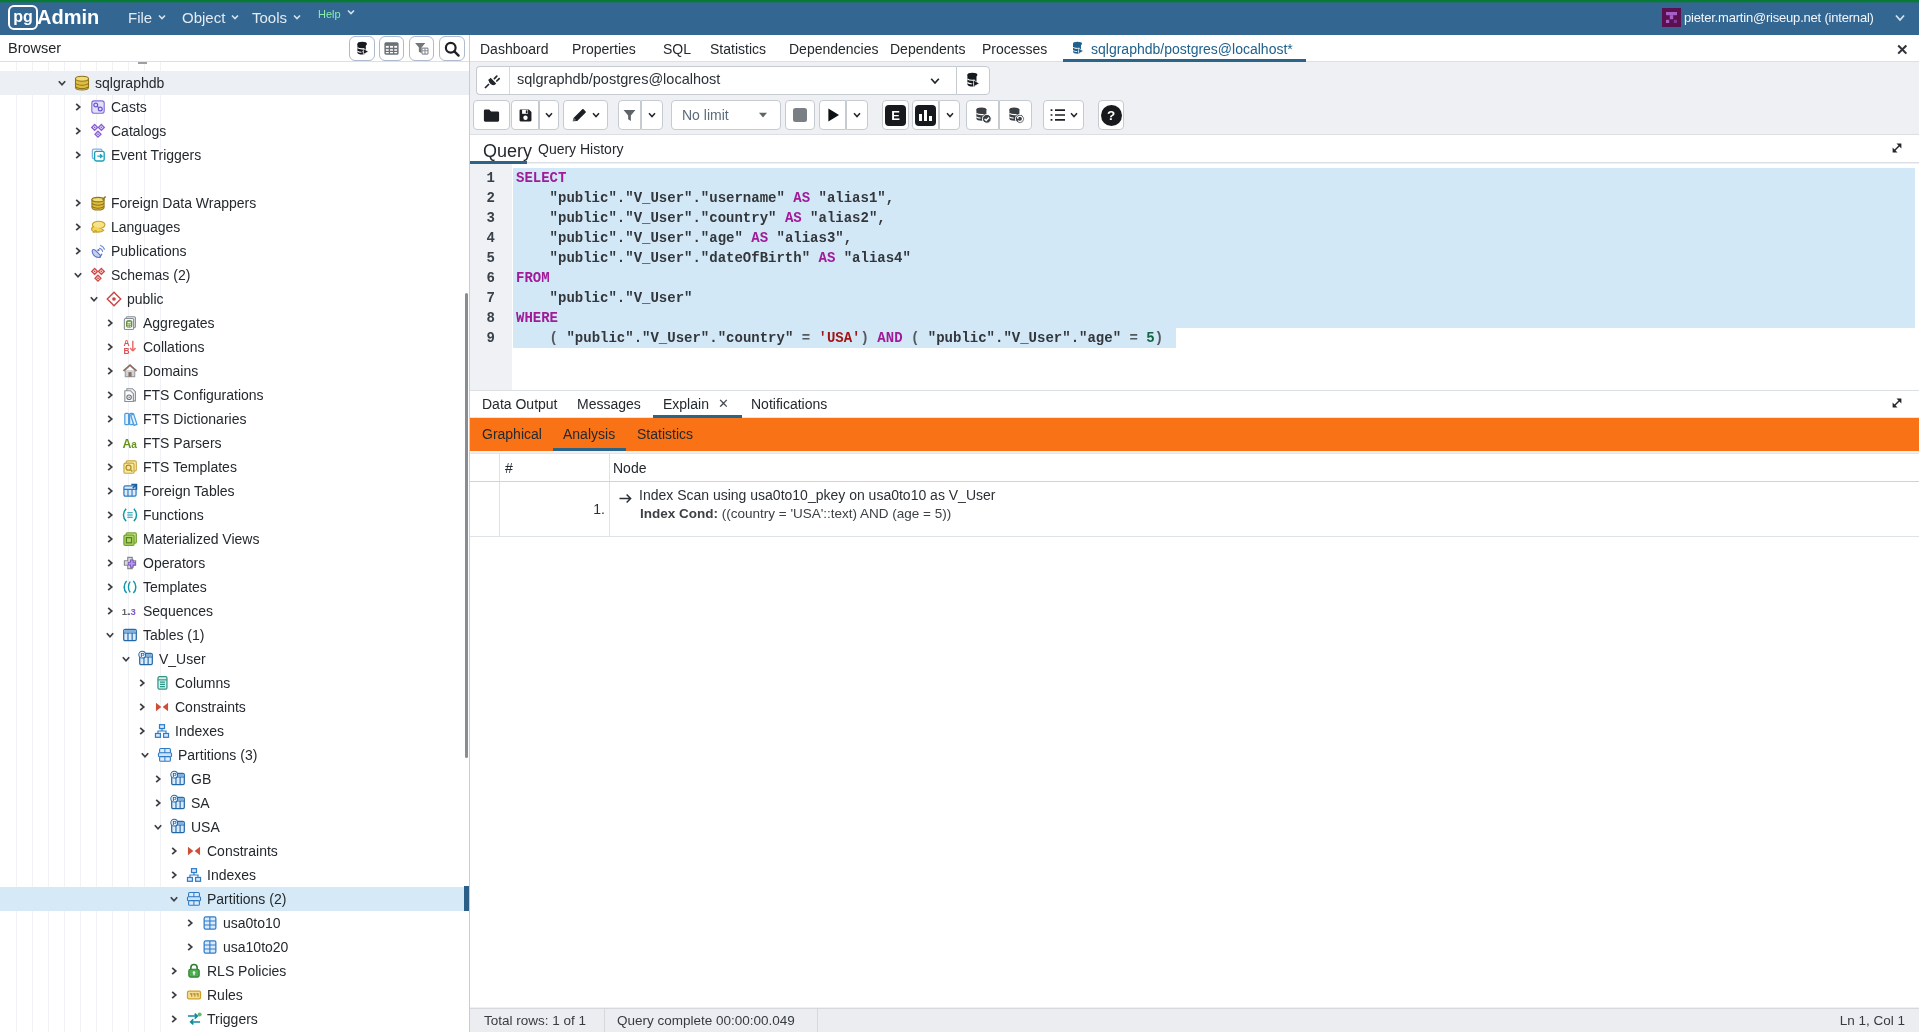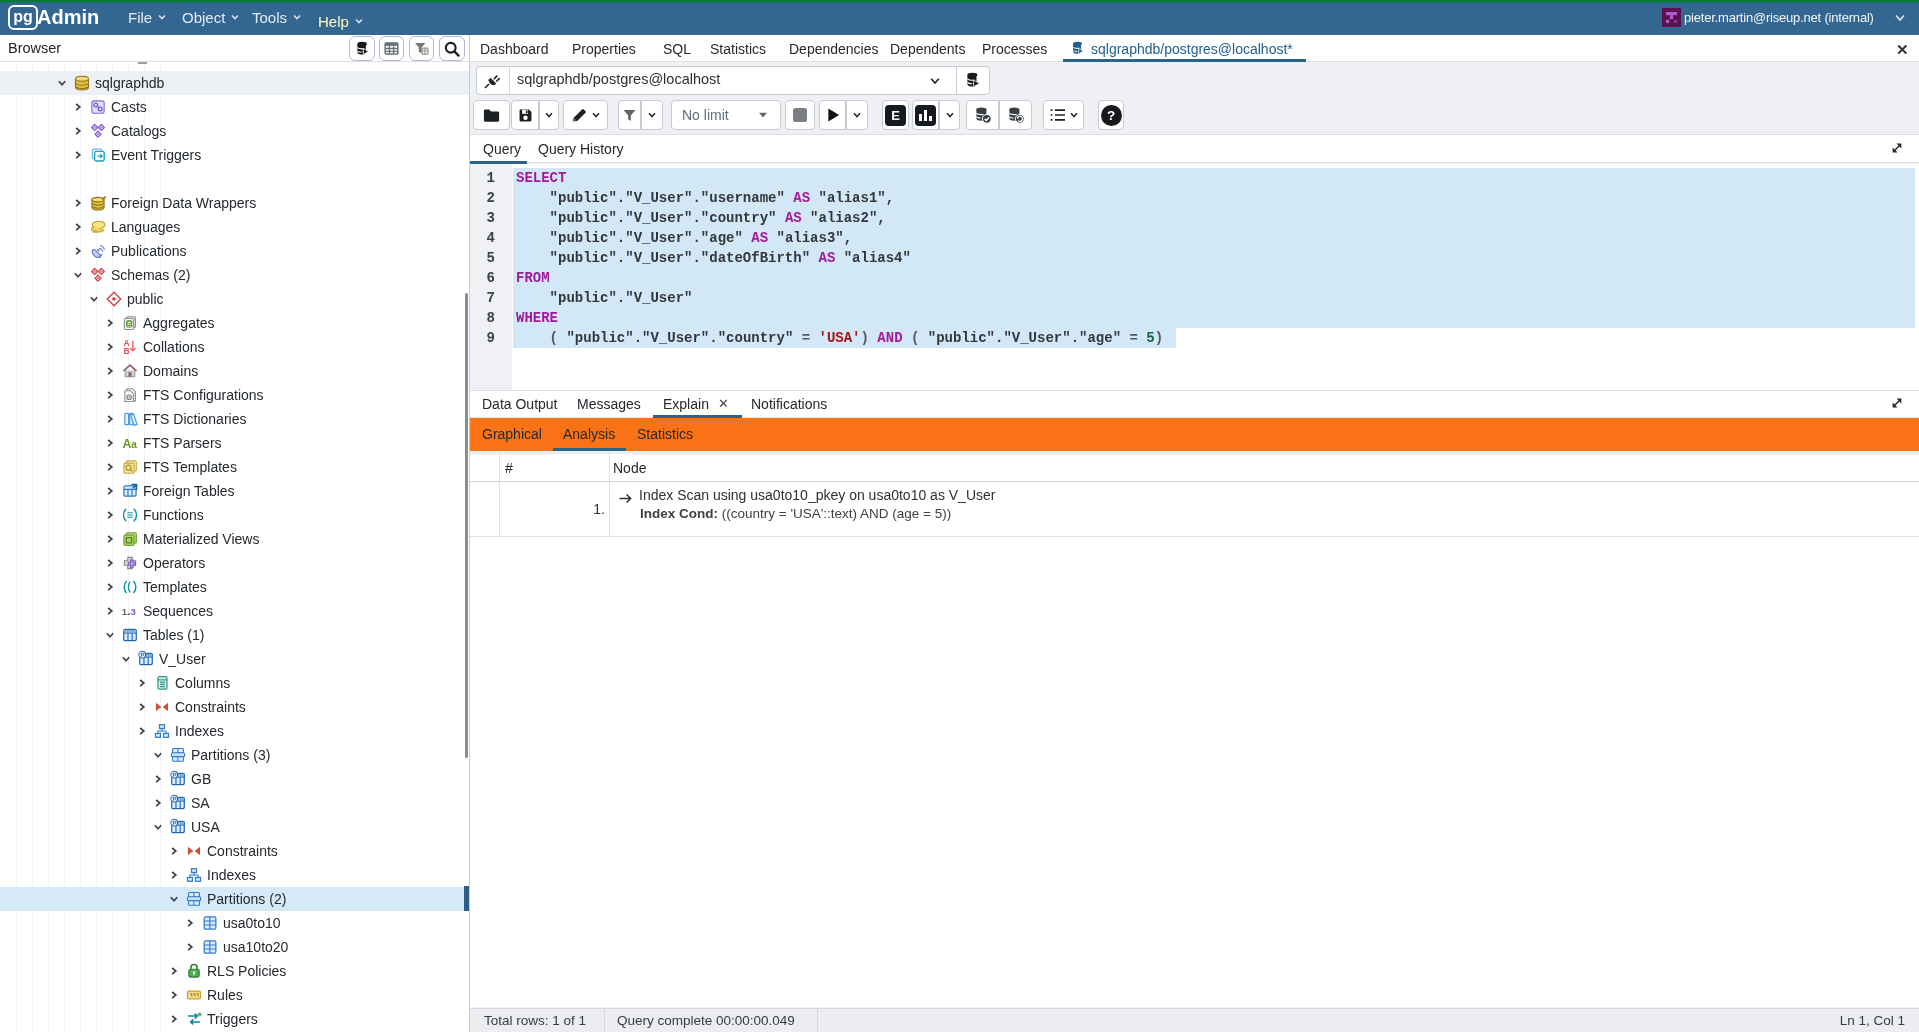--- a/index.html
+++ b/index.html
@@ -14,21 +14,21 @@
 <div class="abs" style="left:37px;top:4px;color:#fff;font-weight:bold;font-size:20px;line-height:27px">Admin</div>
 <div class="abs" style="left:128px;top:8px;color:#e3ebf2;font-size:15px;line-height:19px">File<svg width="10" height="10" viewBox="0 0 10 10" style="display:inline-block;vertical-align:1px;margin-left:5px">
         <path d="M2 3.5 5 6.5 8 3.5" fill="none" stroke="#d7e2ec" stroke-width="1.6"></path>
       </svg></div>
 <div class="abs" style="left:182px;top:8px;color:#e3ebf2;font-size:15px;line-height:19px">Object<svg width="10" height="10" viewBox="0 0 10 10" style="display:inline-block;vertical-align:1px;margin-left:5px">
         <path d="M2 3.5 5 6.5 8 3.5" fill="none" stroke="#d7e2ec" stroke-width="1.6"></path>
       </svg></div>
 <div class="abs" style="left:252px;top:8px;color:#e3ebf2;font-size:15px;line-height:19px">Tools<svg width="10" height="10" viewBox="0 0 10 10" style="display:inline-block;vertical-align:1px;margin-left:5px">
         <path d="M2 3.5 5 6.5 8 3.5" fill="none" stroke="#d7e2ec" stroke-width="1.6"></path>
       </svg></div>
-<div class="abs" style="left:318px;top:12px;color:#fef9c3;font-size:15px;line-height:19px">Help<svg width="10" height="10" viewBox="0 0 10 10" style="display:inline-block;vertical-align:1px;margin-left:5px">
+<div class="abs" style="left:318px;top:5px;color:#86efac;font-size:11px;line-height:19px">Help<svg width="10" height="10" viewBox="0 0 10 10" style="display:inline-block;vertical-align:1px;margin-left:5px">
         <path d="M2 3.5 5 6.5 8 3.5" fill="none" stroke="#d7e2ec" stroke-width="1.6"></path>
       </svg></div>
 <div class="abs" style="left:1662px;top:8px;width:19px;height:19px;background:#5c1050">
       <svg width="19" height="19" viewBox="0 0 19 19">
         <g fill="#a960c6">
           <rect x="4" y="4" width="11" height="3.2"></rect>
           <rect x="7.8" y="7.2" width="3.4" height="4"></rect>
           <rect x="4" y="11.8" width="3.2" height="3.2"></rect>
           <rect x="11.8" y="11.8" width="3.2" height="3.2" fill="#7d3a93"></rect>
         </g>
@@ -523,21 +523,21 @@
 <span style="position:absolute;left:152.5px;top:3px">
         <svg width="18" height="18" viewBox="0 0 16 16">
           <rect x="5.8" y="2.4" width="4.4" height="3.4" fill="#dbeafe" stroke="#2f7cc4" stroke-width="1.1"></rect>
           <rect x="2.2" y="10.2" width="4.4" height="3.4" fill="#dbeafe" stroke="#2f7cc4" stroke-width="1.1"></rect>
           <rect x="9.4" y="10.2" width="4.4" height="3.4" fill="#dbeafe" stroke="#2f7cc4" stroke-width="1.1"></rect>
           <path d="M8 5.8v2.2M4.4 10.2V8h7.2v2.2" fill="none" stroke="#2f7cc4" stroke-width="1"></path>
         </svg>
       </span>
 <span style="position:absolute;left:175px;top:3px;font-size:14px;color:#24292e;line-height:18px">Indexes</span>
 </div>
-<div class="abs" style="left:16px;top:681px;width:469px;height:24px;padding-left:36px;">
+<div class="abs" style="left:3px;top:681px;width:469px;height:24px;padding-left:36px;">
 <span style="position:absolute;left:137px;top:0">
         <svg width="10" height="10" viewBox="0 0 10 10" style="position:absolute;top:7px">
           <path d="M1.8 3.2 5 6.8 8.2 3.2" fill="none" stroke="#3c4045" stroke-width="1.7"></path>
         </svg>
       </span>
 <span style="position:absolute;left:152.5px;top:3px">
         <svg width="18" height="18" viewBox="0 0 16 16">
           <rect x="3.2" y="2.2" width="9.6" height="4.2" rx="1" fill="#dbeafe" stroke="#2f7cc4" stroke-width="1"></rect>
           <rect x="2.2" y="6" width="11.6" height="3.6" rx="1" fill="#cfe3f7" stroke="#2f7cc4" stroke-width="1"></rect>
           <rect x="3.2" y="9.4" width="9.6" height="4.2" rx="1" fill="#dbeafe" stroke="#2f7cc4" stroke-width="1"></rect>
@@ -849,21 +849,21 @@
       <span style="margin-left:0">
         <svg width="12" height="12" viewBox="0 0 12 12">
           <path d="M3 4.2 6 7.6 9 4.2" fill="none" stroke="#23272c" stroke-width="1.5"></path>
         </svg>
       </span>
     </div>
 <div class="abs" style="left:628px;top:38px;width:26px;height:30px;background:#fff;border:1px solid #c6cbd2;border-radius:4px;display:flex;align-items:center;justify-content:center">
       <div style="width:21px;height:21px;background:#17191c;border-radius:50%;color:#fff;font-weight:bold;font-size:13.5px;display:flex;align-items:center;justify-content:center">?</div>
     </div>
 <div class="abs" style="left:0;top:72px;width:1449px;height:29px;background:#fff;border-top:1px solid #dcdfe3;border-bottom:1px solid #dcdfe3">
-<div class="abs" style="left:13px;top:6px;font-size:14px;color:#24292e">Query</div>
+<div class="abs" style="left:13px;top:6px;font-size:18px;color:#24292e">Query</div>
 <div class="abs" style="left:68px;top:6px;font-size:14px;color:#24292e">Query History</div>
 <div class="abs" style="left:0;top:26px;width:57px;height:3px;background:#2c6487"></div>
 <div class="abs" style="left:1419px;top:5px">
         <svg width="16" height="16" viewBox="0 0 16 16">
           <path d="M4.5 11.5 11.5 4.5" stroke="#23272c" stroke-width="1.5"></path>
           <path d="M7.5 3.6h4.9v4.9l-4.9-4.9z" fill="#23272c"></path>
           <path d="M8.5 12.4H3.6V7.5l4.9 4.9z" fill="#23272c"></path>
         </svg>
       </div>
 </div>

